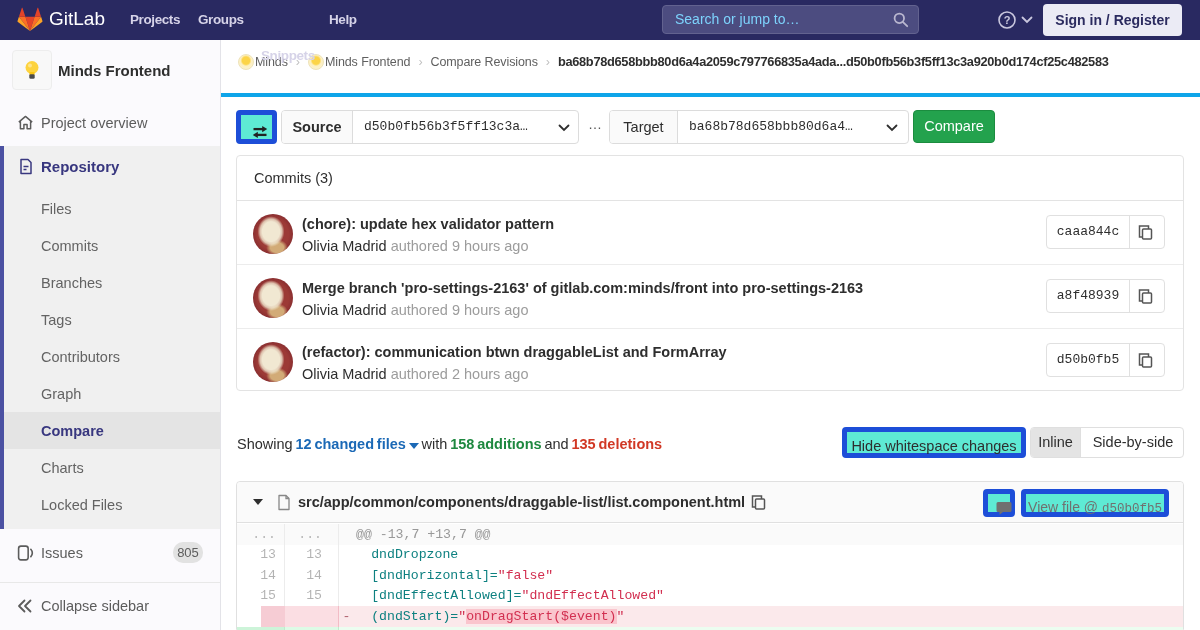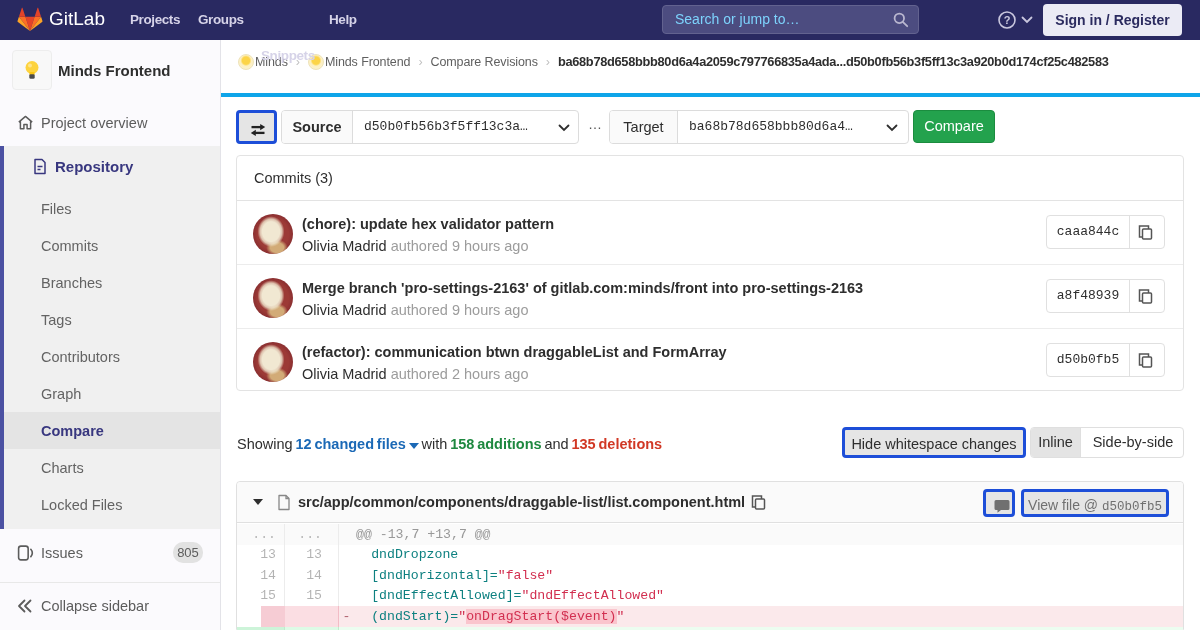--- a/index.html
+++ b/index.html
@@ -14,37 +14,37 @@
 .nav-search svg { position:absolute; right:8px; top:5px; }
 .signin { position:absolute; left:1043px; top:4px; width:139px; height:32px; background:#ebebf5; border-radius:4px; color:#2b2b5f; font-size:14px; font-weight:700; text-align:center; line-height:32px; }
 
 .sidebar { position:absolute; left:0; top:40px; width:221px; height:590px; background:#fbfafd; border-right:1px solid #e3e3e8; }
 .proj-avatar { position:absolute; left:12px; top:10px; width:40px; height:40px; background:#f8f8f8; border:1px solid #ededed; border-radius:4px; }
 .proj-name { position:absolute; left:58px; top:22px; font-size:15px; font-weight:700; color:#2e2e2e; }
 .sb-item { position:absolute; left:0; width:220px; height:36px; color:#5c5c5c; font-size:14.5px; }
 .sb-item .txt { position:absolute; left:41px; top:50%; transform:translateY(-50%); }
 .sb-item svg { position:absolute; left:17px; top:50%; transform:translateY(-50%); }
 .repo-section { position:absolute; left:0; top:106px; width:220px; height:383px; background:#f0f0f0; border-left:4px solid #4b51a2; }
-.repo-head { position:absolute; left:0; top:8px; width:240px; height:30px;margin-left:14px; }
+.repo-head { position:absolute; left:0; top:8px; width:240px; height:30px; }
 .repo-head .txt { position:absolute; left:37px; top:4px; font-size:15px; font-weight:700; color:#38377f; }
 .repo-head svg { position:absolute; left:14px; top:4px; }
 .sub-item { position:absolute; left:0; width:216px; height:37px; color:#636363; font-size:14.5px; }
 .sub-item .txt { position:absolute; left:37px; top:50%; transform:translateY(-50%); }
 .sub-active { background:#e4e4e4; font-weight:700; color:#38377f; }
 .badge { position:absolute; left:173px; top:-11px; width:30px; height:21px; background:#e2e2e2; border-radius:10px; font-size:13px; color:#5c5c5c; text-align:center; line-height:21px; font-weight:400;}
 .sb-sep { position:absolute; left:0; width:220px; border-top:1px solid #e8e8e8; }
 
 .main { position:absolute; left:221px; top:40px; width:979px; height:590px; background:#fff; }
 .crumbbar { position:absolute; left:0; top:0; width:979px; height:57px; border-bottom:4px solid #0ea5e9; background:#fff;text-align:right;}
 .crumbs { position:absolute; left:17px; top:14px; font-size:12.5px; color:#5f5f5f; letter-spacing:-0.1px; }
 .crumb-sep { color:#c0c0c0; padding:0 8px; }
 .crumb-av { display:inline-block; box-sizing:border-box; width:16px; height:16px; border-radius:50%; background: radial-gradient(circle at 50% 40%, #fcd448 0 34%, #fdf0c2 50%, #fcf3d3 100%); border:1px solid #eee3b8; vertical-align:-4px; margin-right:1px; position:relative; }
 .crumb-hash { color:#2e2e2e; font-weight:700; font-size:12.8px; letter-spacing:-0.3px; }
 
-.btn { border:3px solid #1d4ed8; background:#e5e5e5; border-radius:4px; color:#2e2e2e; }
+.btn { border:5px solid #1d4ed8; background:#5eead4; border-radius:4px; color:#2e2e2e; }
 .swapbtn { position:absolute; left:15px; top:70px; width:41px; height:34px; }
 .swapbtn svg { position:absolute; left:11px; top:10px; }
 .igroup { position:absolute; top:70px; height:34px; border:1px solid #dcdcdc; border-radius:4px; background:#fff; }
 .igroup .label { position:absolute; left:0; top:0; height:32px; background:#fafafa; border-right:1px solid #dcdcdc; font-size:14.5px; color:#2e2e2e; line-height:32px; text-align:center; border-radius:3px 0 0 3px; }
 .igroup .val { position:absolute; top:0; height:32px; font-family:"Liberation Mono",monospace; font-size:13px; color:#2e2e2e; line-height:32px; }
 .igroup .caret { position:absolute; top:13px; }
 .dots3 { position:absolute; left:367px; top:76px; color:#555; font-size:14px; }
 .comparebtn { position:absolute; left:692px; top:70px; width:82px; height:33px; background:#23a24d; border:1px solid #1b8c3f; border-radius:4px; color:#fff; font-size:14.5px; text-align:center; line-height:31px; }
 
 .panel { position:absolute; left:15px; top:115px; width:948px; height:236px; border:1px solid #e3e3e3; border-radius:4px; background:#fff; }

